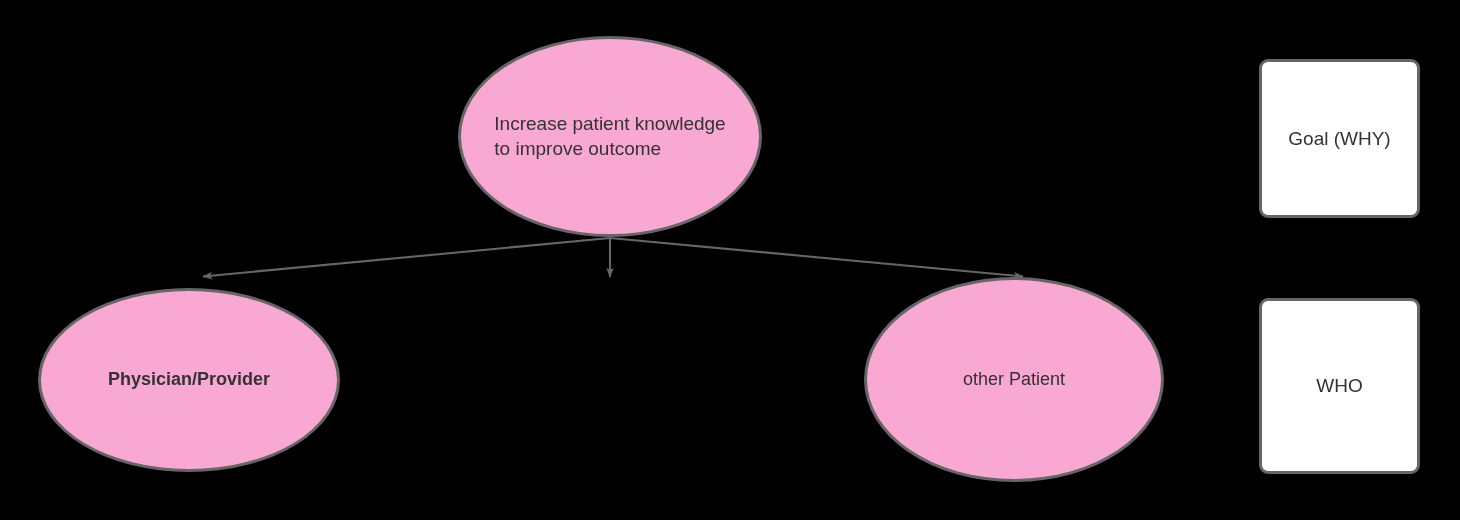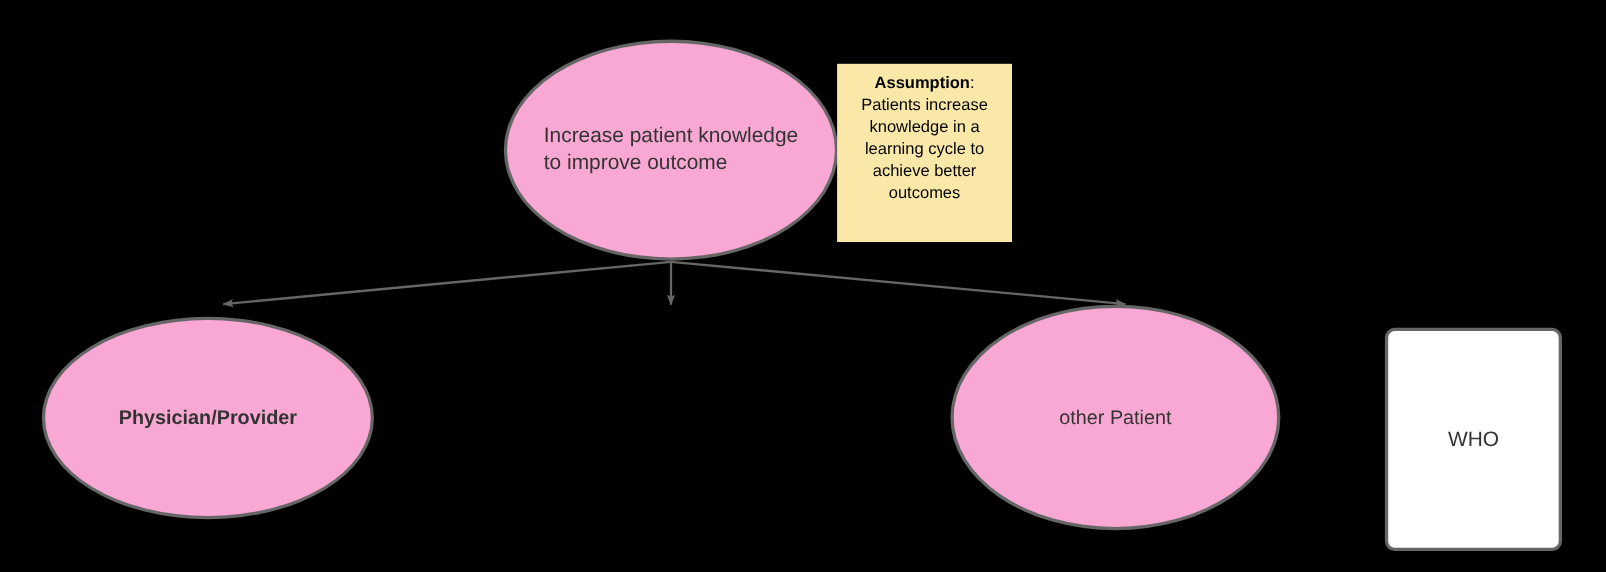--- a/index.html
+++ b/index.html
@@ -93,21 +93,21 @@
     background: #ffffff;
     border: 3px solid #666666;
     border-radius: 9px;
     display: flex;
     align-items: center;
     justify-content: center;
     color: #333333;
     font-size: 19px;
   }
   #legend-goal-box { left: 1259px; top: 59px;  width: 161px; height: 159px; }
-  #legend-who-box  { left: 1259px; top: 298px; width: 161px; height: 203px; text-align: center; }
+  #legend-who-box  { left: 1259px; top: 298px; width: 161px; height: 176px; text-align: center; }
 </style>
 </head>
 <body>
 
 <div id="canvas">
 
   <svg id="edges" width="1460" height="520" viewBox="0 0 1460 520">
     <defs>
       <marker id="arrowhead" markerWidth="10" markerHeight="8" refX="9.2" refY="4" orient="auto" markerUnits="userSpaceOnUse">
         <path d="M0,0.2 L10,4 L0,7.8 L2.1,4 Z" fill="#666666"></path>
@@ -119,34 +119,31 @@
     <line x1="610" y1="238" x2="610" y2="277" stroke="#666666" stroke-width="2.1" marker-end="url(#arrowhead)"></line>
 
     <line x1="610" y1="238" x2="1023" y2="276.5" stroke="#666666" stroke-width="2.1" marker-end="url(#arrowhead)"></line>
   </svg>
 
   <div class="node-ellipse" id="node-goal-ellipse">
     <span class="label">Increase patient knowledge
 to improve outcome</span>
   </div>
 
-  <div id="assumption-note">
-    <span class="note-inner">
-      <span class="note-title">Assumption</span><span>:</span>
-      <span>Patients increase knowledge in a learning cycle to achieve better outcomes</span>
-    </span>
-  </div>
 
   <div class="node-ellipse" id="node-physician-ellipse">
     <span class="label">Physician/Provider</span>
   </div>
 
 
   <div class="node-ellipse" id="node-other-patient-ellipse">
     <span class="label">other Patient</span>
   </div>
 
+  <div class="legend-box" id="legend-goal-box">
+    <span>Goal (WHY)</span>
+  </div>
 
   <div class="legend-box" id="legend-who-box">
     <span>WHO</span>
   </div>
 
 </div>
 
 </body></html>

